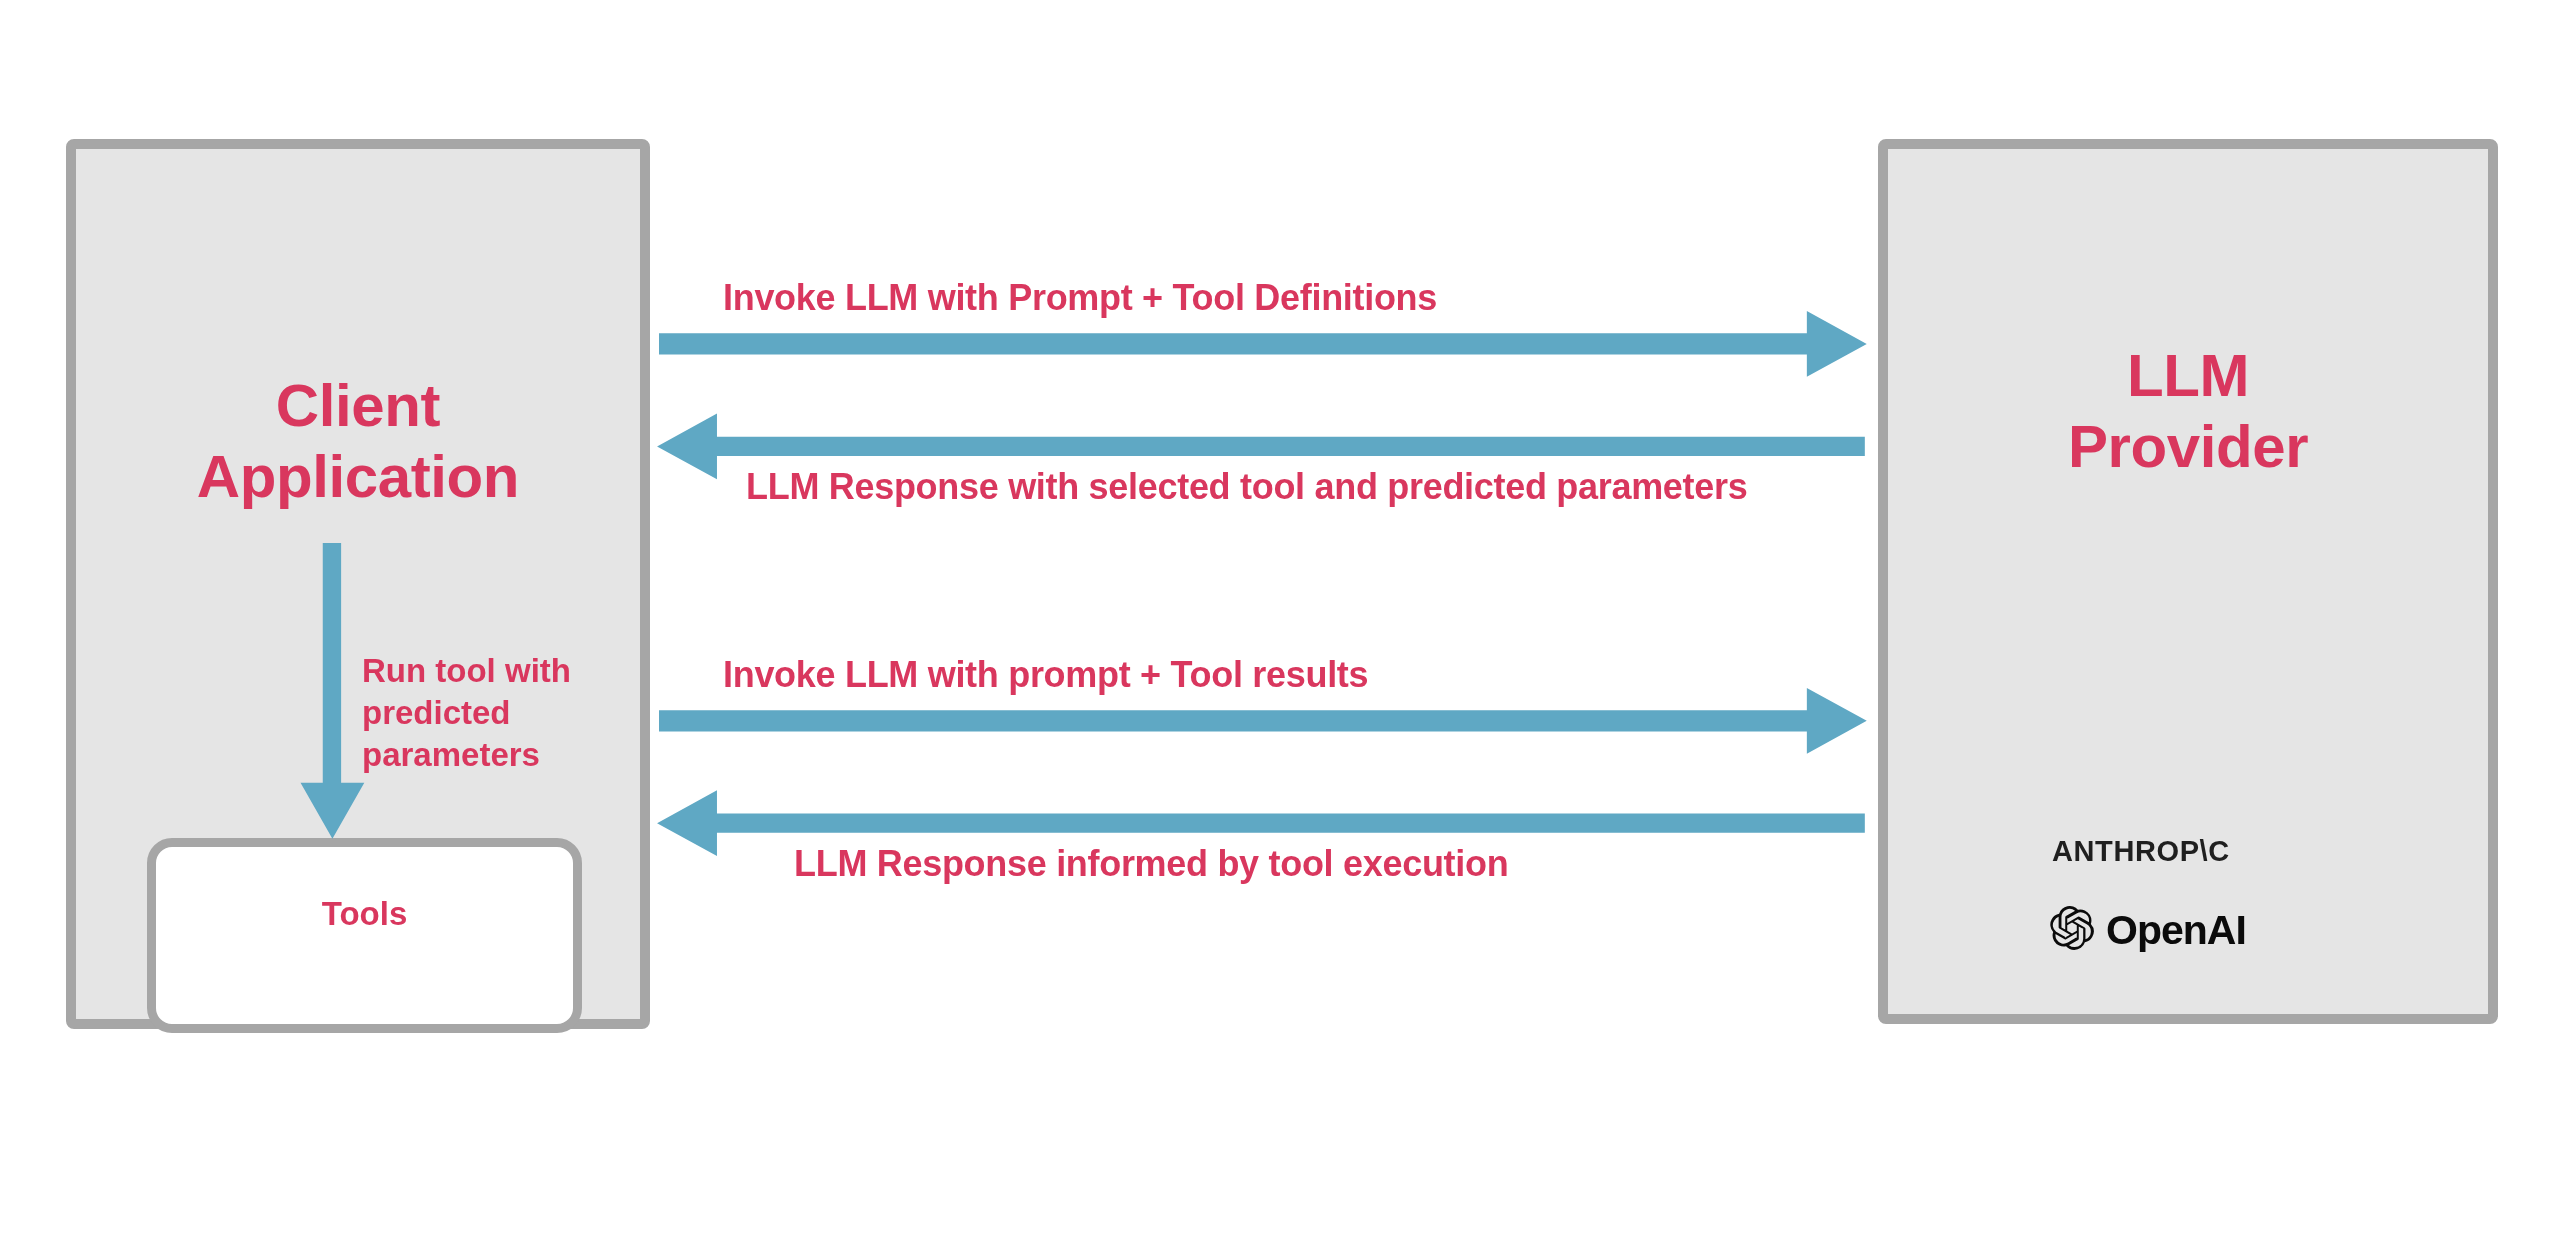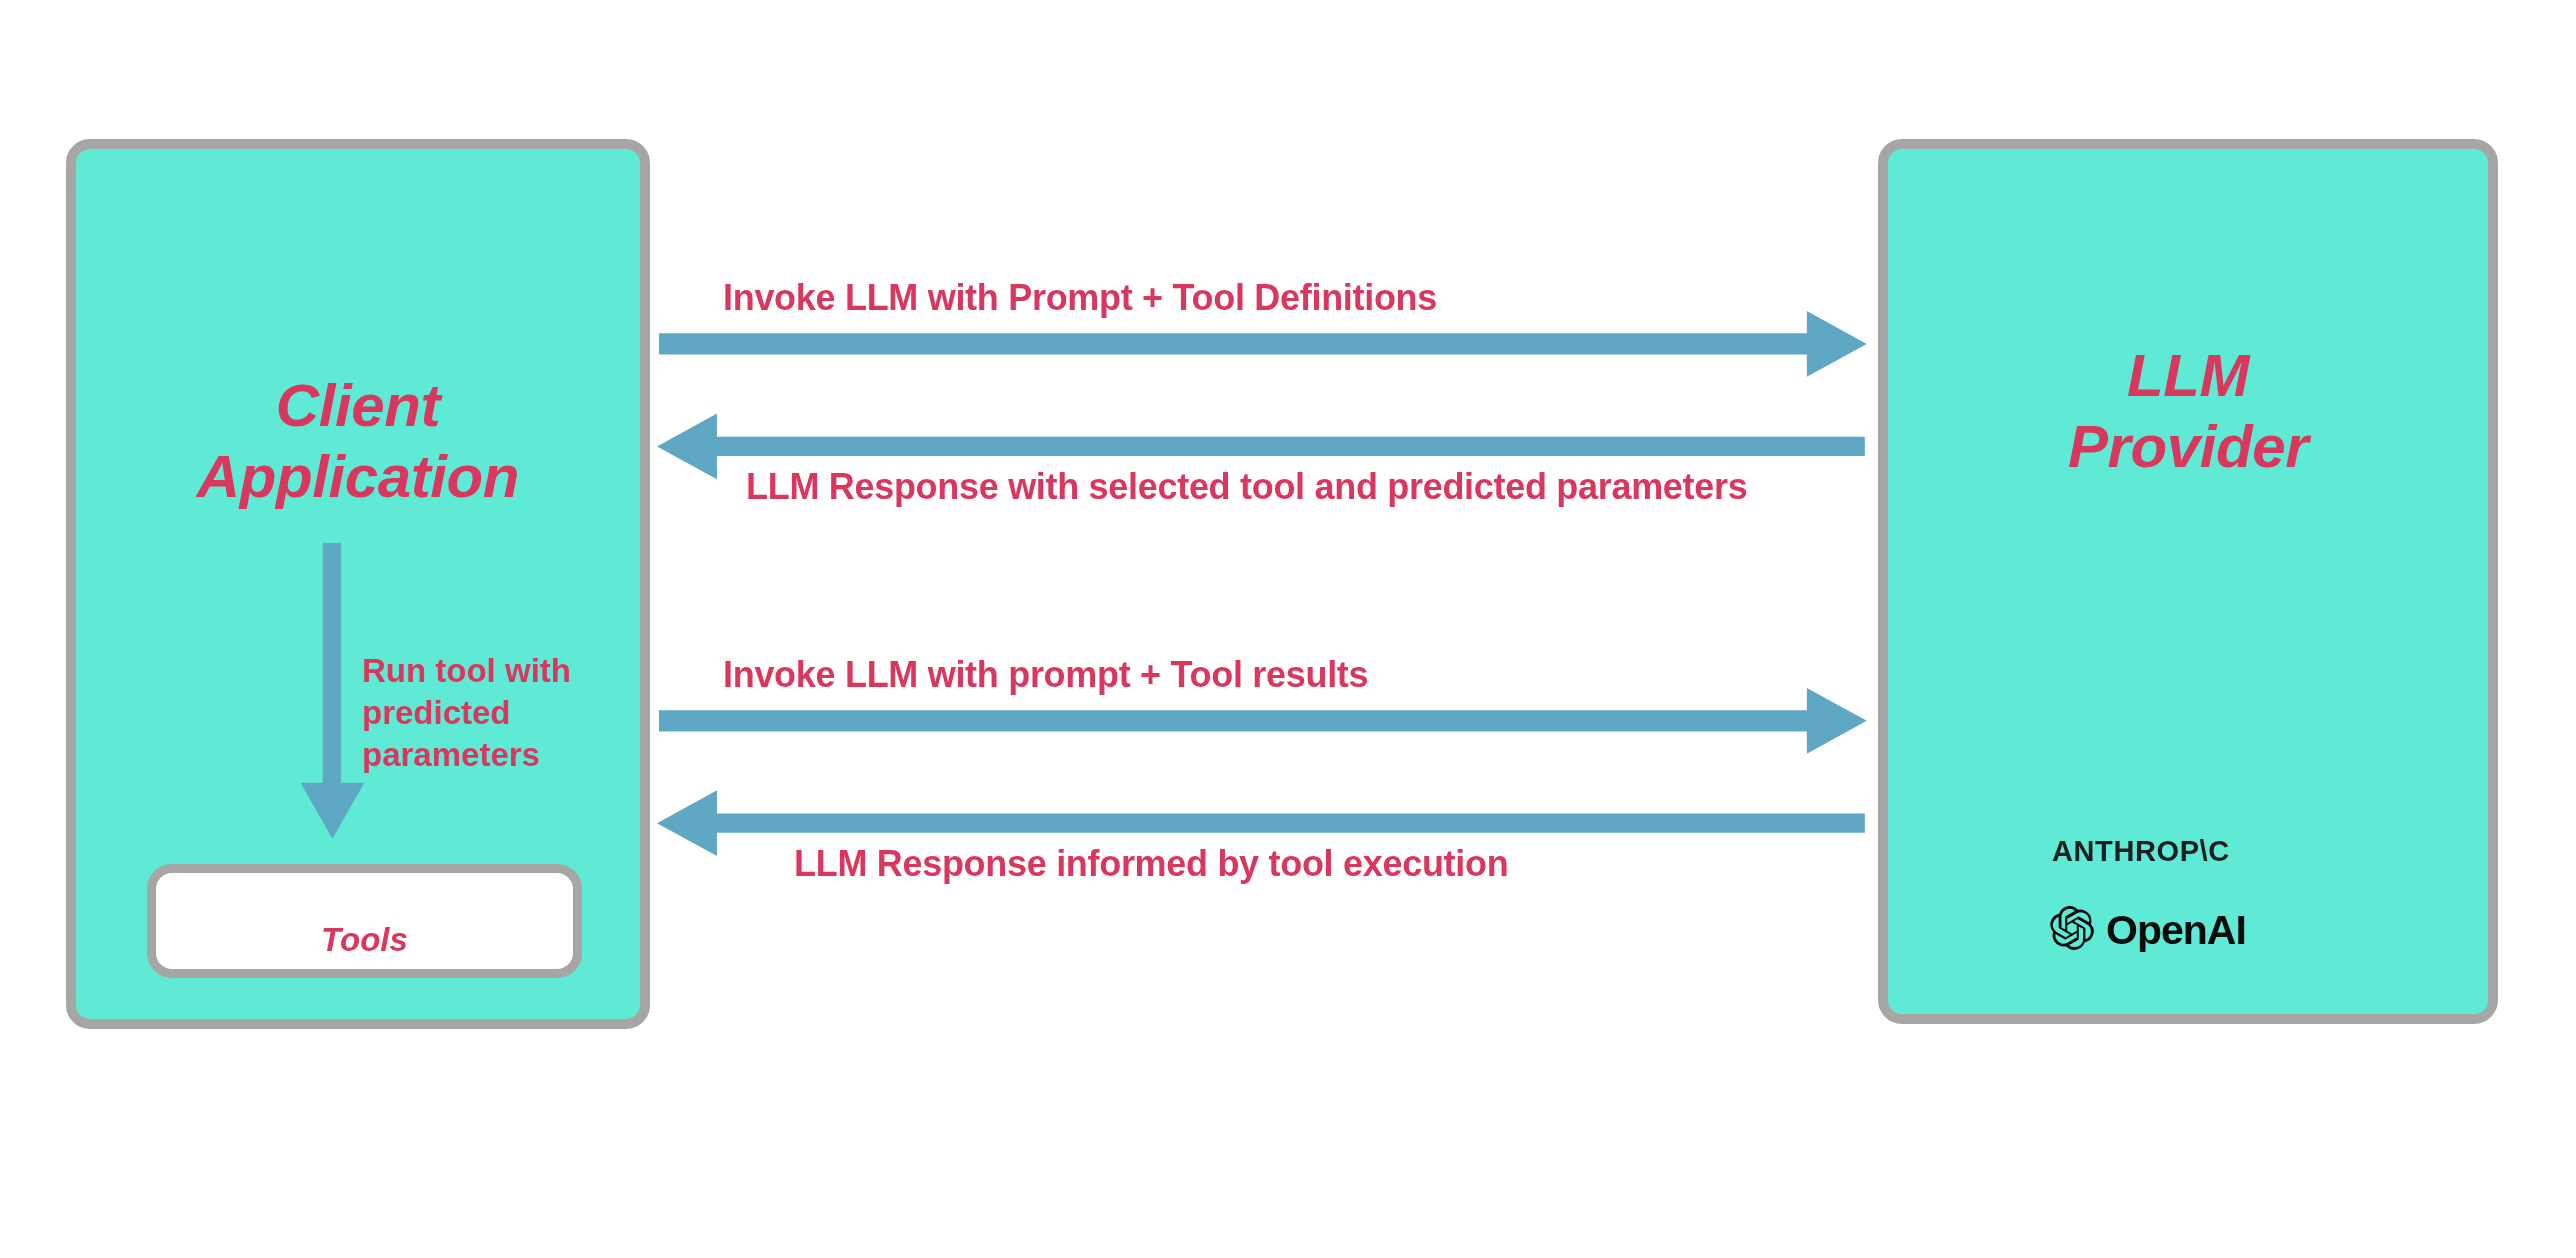--- a/index.html
+++ b/index.html
@@ -16,23 +16,22 @@
     height: 1258px;
     background: #ffffff;
     overflow: hidden;
   }
 
   
   .node-box {
     position: absolute;
     box-sizing: border-box;
     border: 10.6px solid #a6a6a6;
-    border-radius: 24px;
-    background: #5eead4;
-    font-style: italic;
+    border-radius: 8px;
+    background: #e5e5e5;
   }
   #client-box {
     left: 66px;
     top: 139px;
     width: 584px;
     height: 890px;
   }
   #provider-box {
     left: 1878px;
     top: 139px;
@@ -57,23 +56,23 @@
   }
   #provider-title {
     top: 192px;
     font-size: 60px;
   }
 
   
   #tools-box {
     position: absolute;
     left: 71px;
-    top: 715px;
+    top: 689px;
     width: 435px;
-    height: 114px;
+    height: 195px;
     box-sizing: border-box;
     border: 9.7px solid #a6a6a6;
     border-radius: 25px;
     background: #ffffff;
   }
   #tools-label {
     position: absolute;
     left: 0;
     top: 48px;
     width: 100%;

